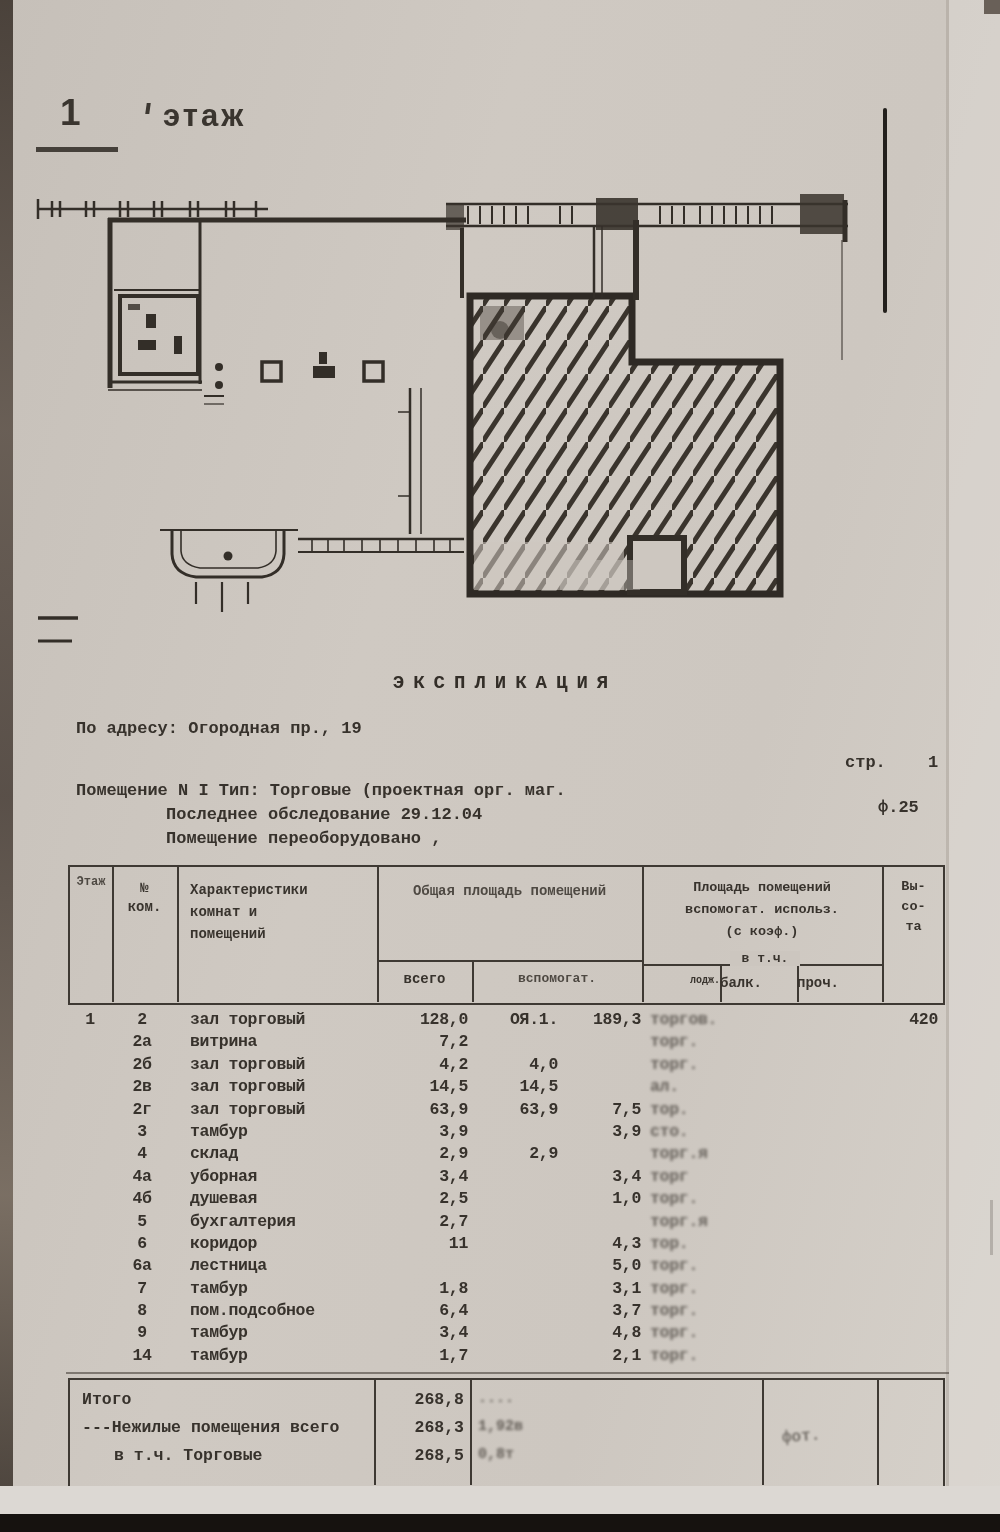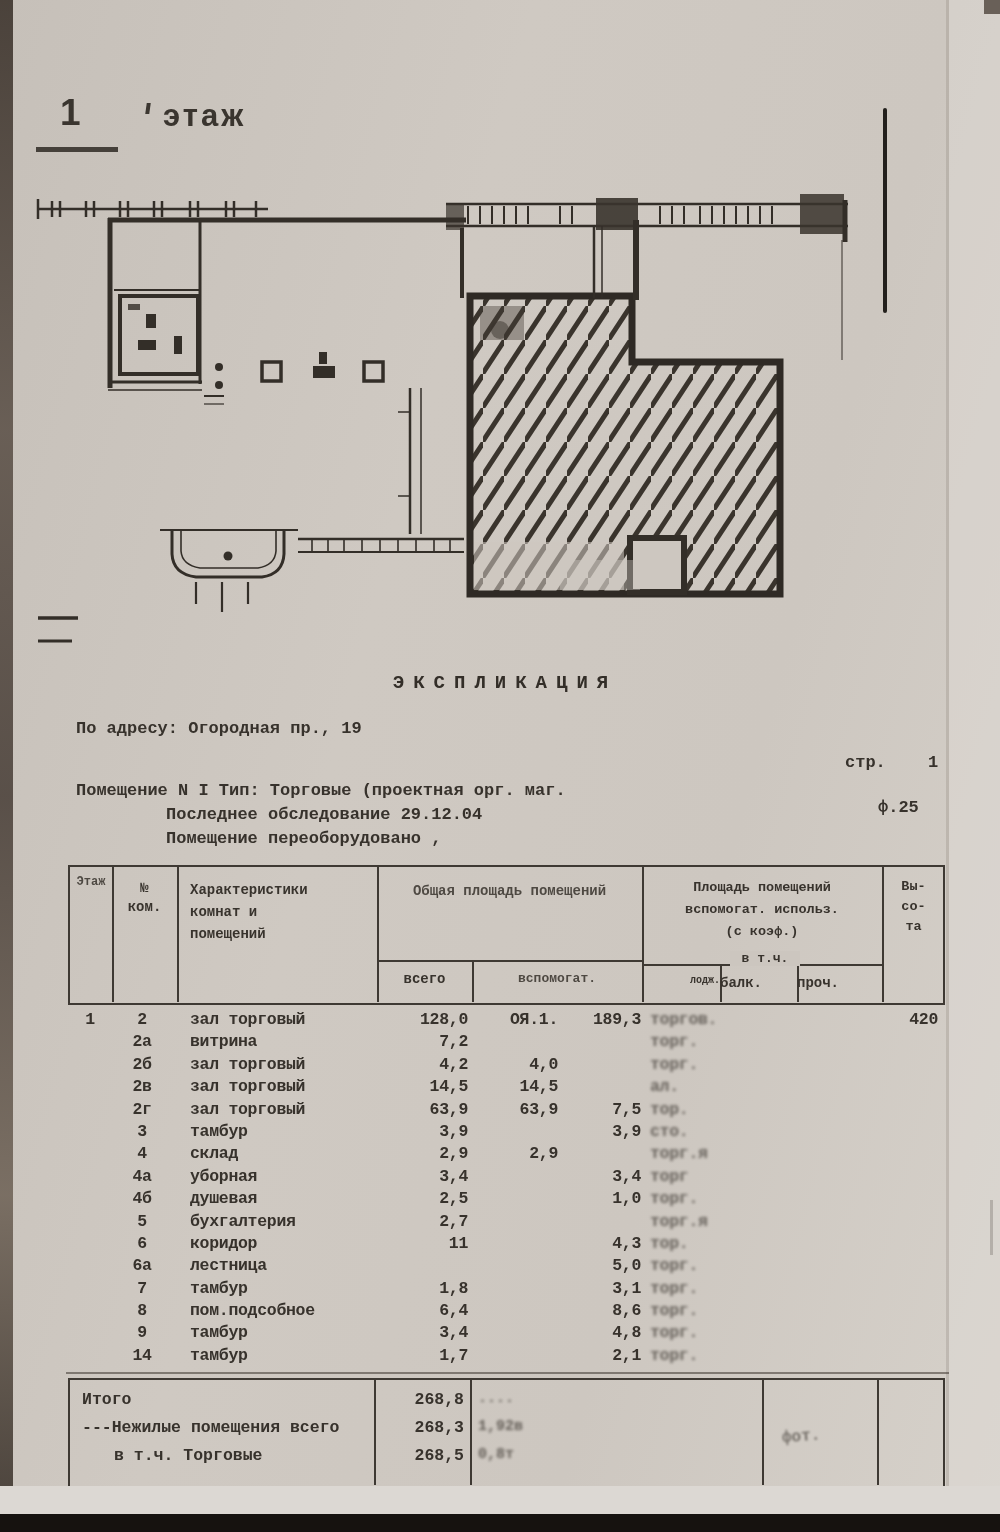--- a/index.html
+++ b/index.html
@@ -383,21 +383,21 @@
         <div class="cell c-v3">3,1</div>
         <div class="cell c-stamp">торг.</div>
         <div class="cell c-h"></div>
       </div>
       <div class="trow">
         <div class="cell c-floor"></div>
         <div class="cell c-num">8</div>
         <div class="cell c-name">пом.подсобное</div>
         <div class="cell c-v1">6,4</div>
         <div class="cell c-v2"></div>
-        <div class="cell c-v3">8,6</div>
+        <div class="cell c-v3">3,7</div>
         <div class="cell c-stamp">торг.</div>
         <div class="cell c-h"></div>
       </div>
       <div class="trow">
         <div class="cell c-floor"></div>
         <div class="cell c-num">9</div>
         <div class="cell c-name">тамбур</div>
         <div class="cell c-v1">3,4</div>
         <div class="cell c-v2"></div>
         <div class="cell c-v3">4,8</div>

